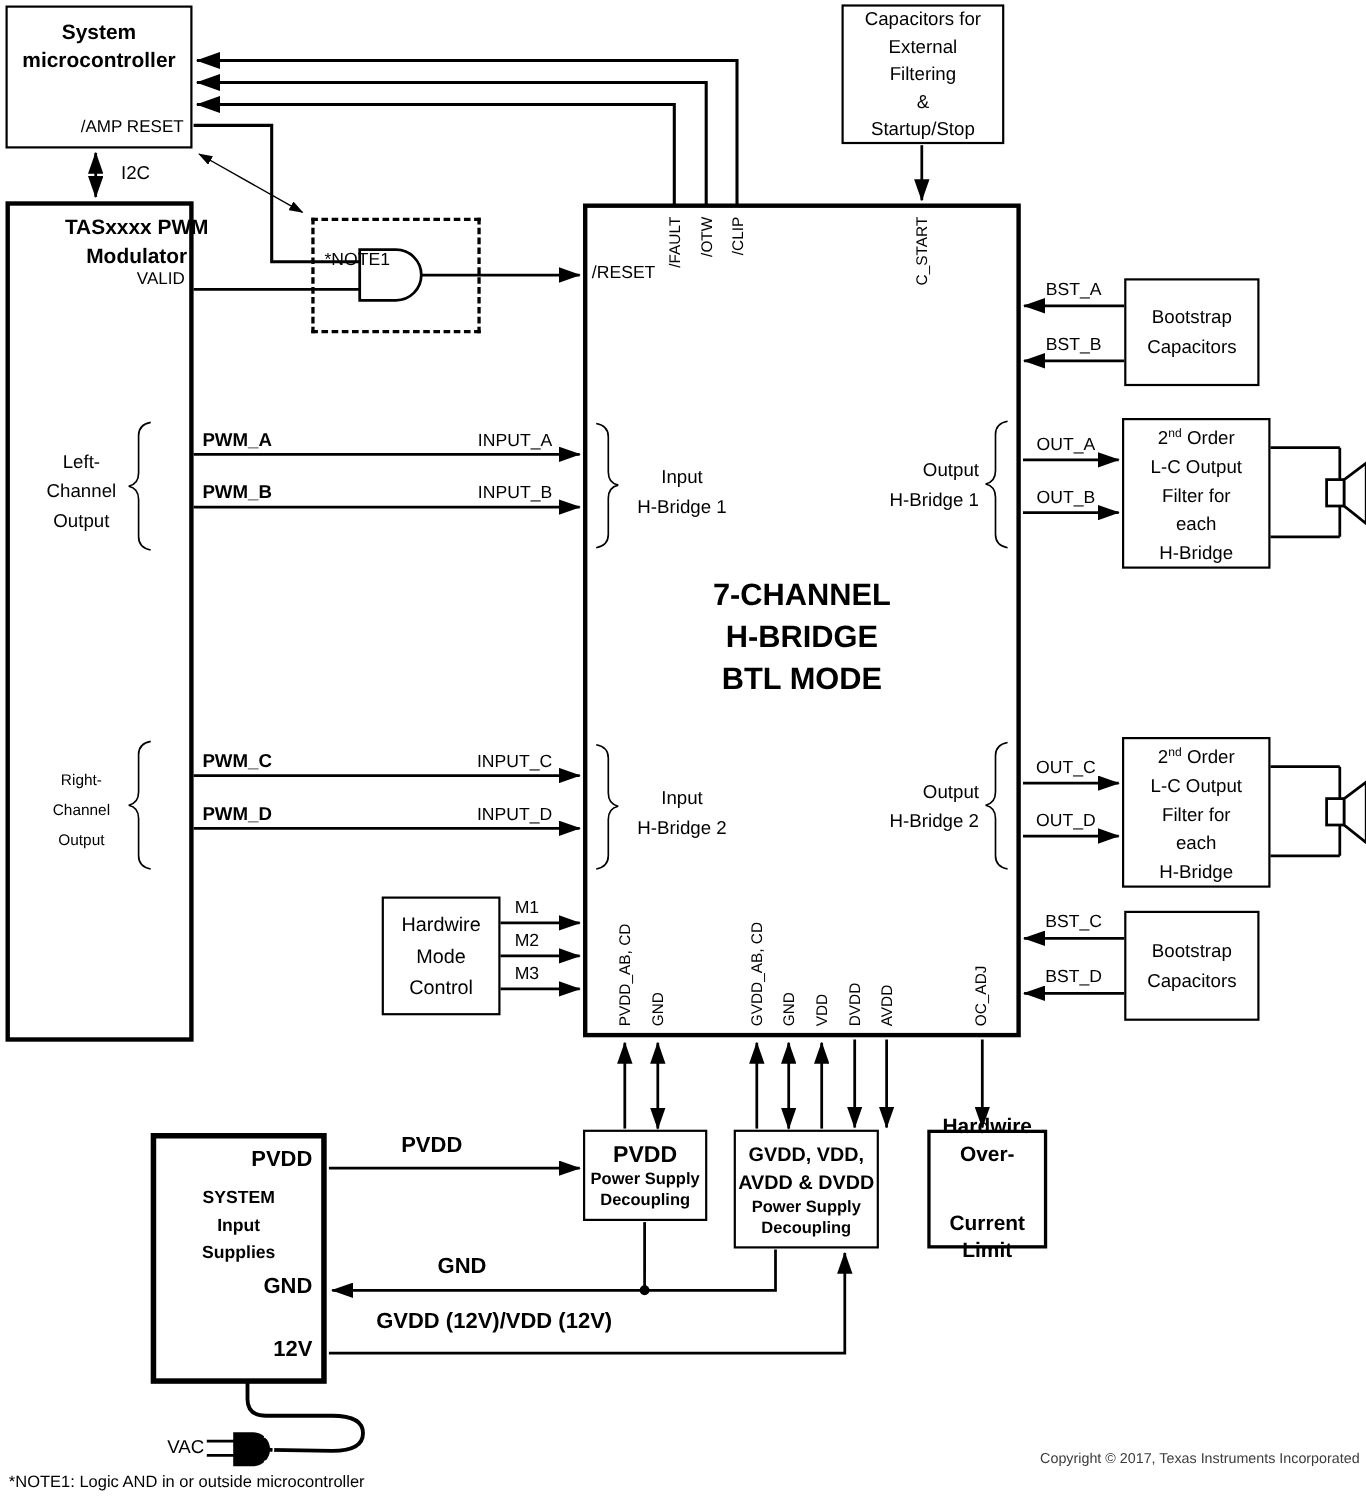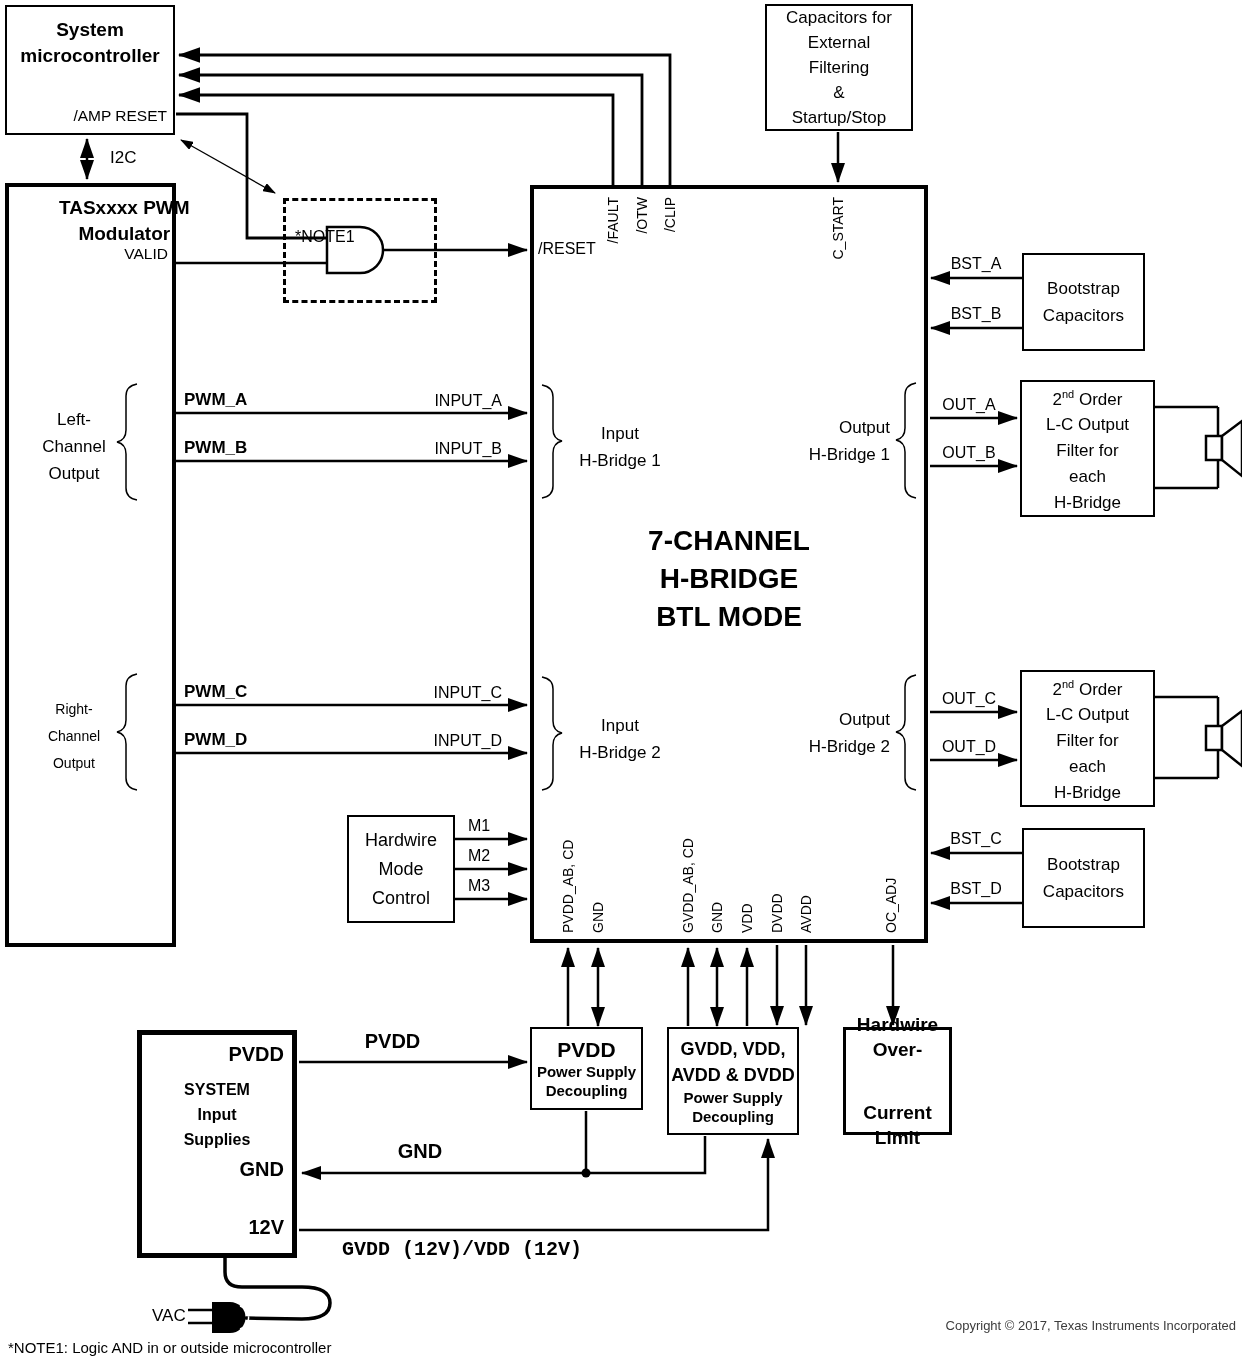--- a/index.html
+++ b/index.html
@@ -286,20 +286,20 @@
 <div class="lbl ctr" style="left:940px;top:829px;width:72px;">BST_C</div>
 <div class="lbl ctr" style="left:940px;top:879px;width:72px;">BST_D</div>
 
 <div class="lbl ctr" style="left:933px;top:395px;width:72px;">OUT_A</div>
 <div class="lbl ctr" style="left:933px;top:443px;width:72px;">OUT_B</div>
 <div class="lbl ctr" style="left:933px;top:689px;width:72px;">OUT_C</div>
 <div class="lbl ctr" style="left:933px;top:737px;width:72px;">OUT_D</div>
 
 <div class="lbl b ctr" style="left:340px;top:1032px;width:105px;font-size:20px;">PVDD</div>
 <div class="lbl b ctr" style="left:370px;top:1142px;width:100px;font-size:20px;">GND</div>
-<div class="lbl b" style="left:342px;top:1240px;font-size:20px;font-family:Liberation Mono, monospace;">GVDD (12V)/VDD (12V)</div>
+<div class="lbl b" style="left:342px;top:1192px;font-size:20px;">GVDD (12V)/VDD (12V)</div>
 
 <div class="lbl" style="left:152px;top:1306px;font-size:17px;">VAC</div>
 
 <div class="lbl" style="left:8px;top:1338px;font-size:15px;">*NOTE1: Logic AND in or outside microcontroller</div>
 <div class="lbl" style="left:880px;top:1316px;width:356px;text-align:right;font-size:13px;color:#3c3c3c;">Copyright © 2017, Texas Instruments Incorporated</div>
 
 </div>
 
 </body></html>

